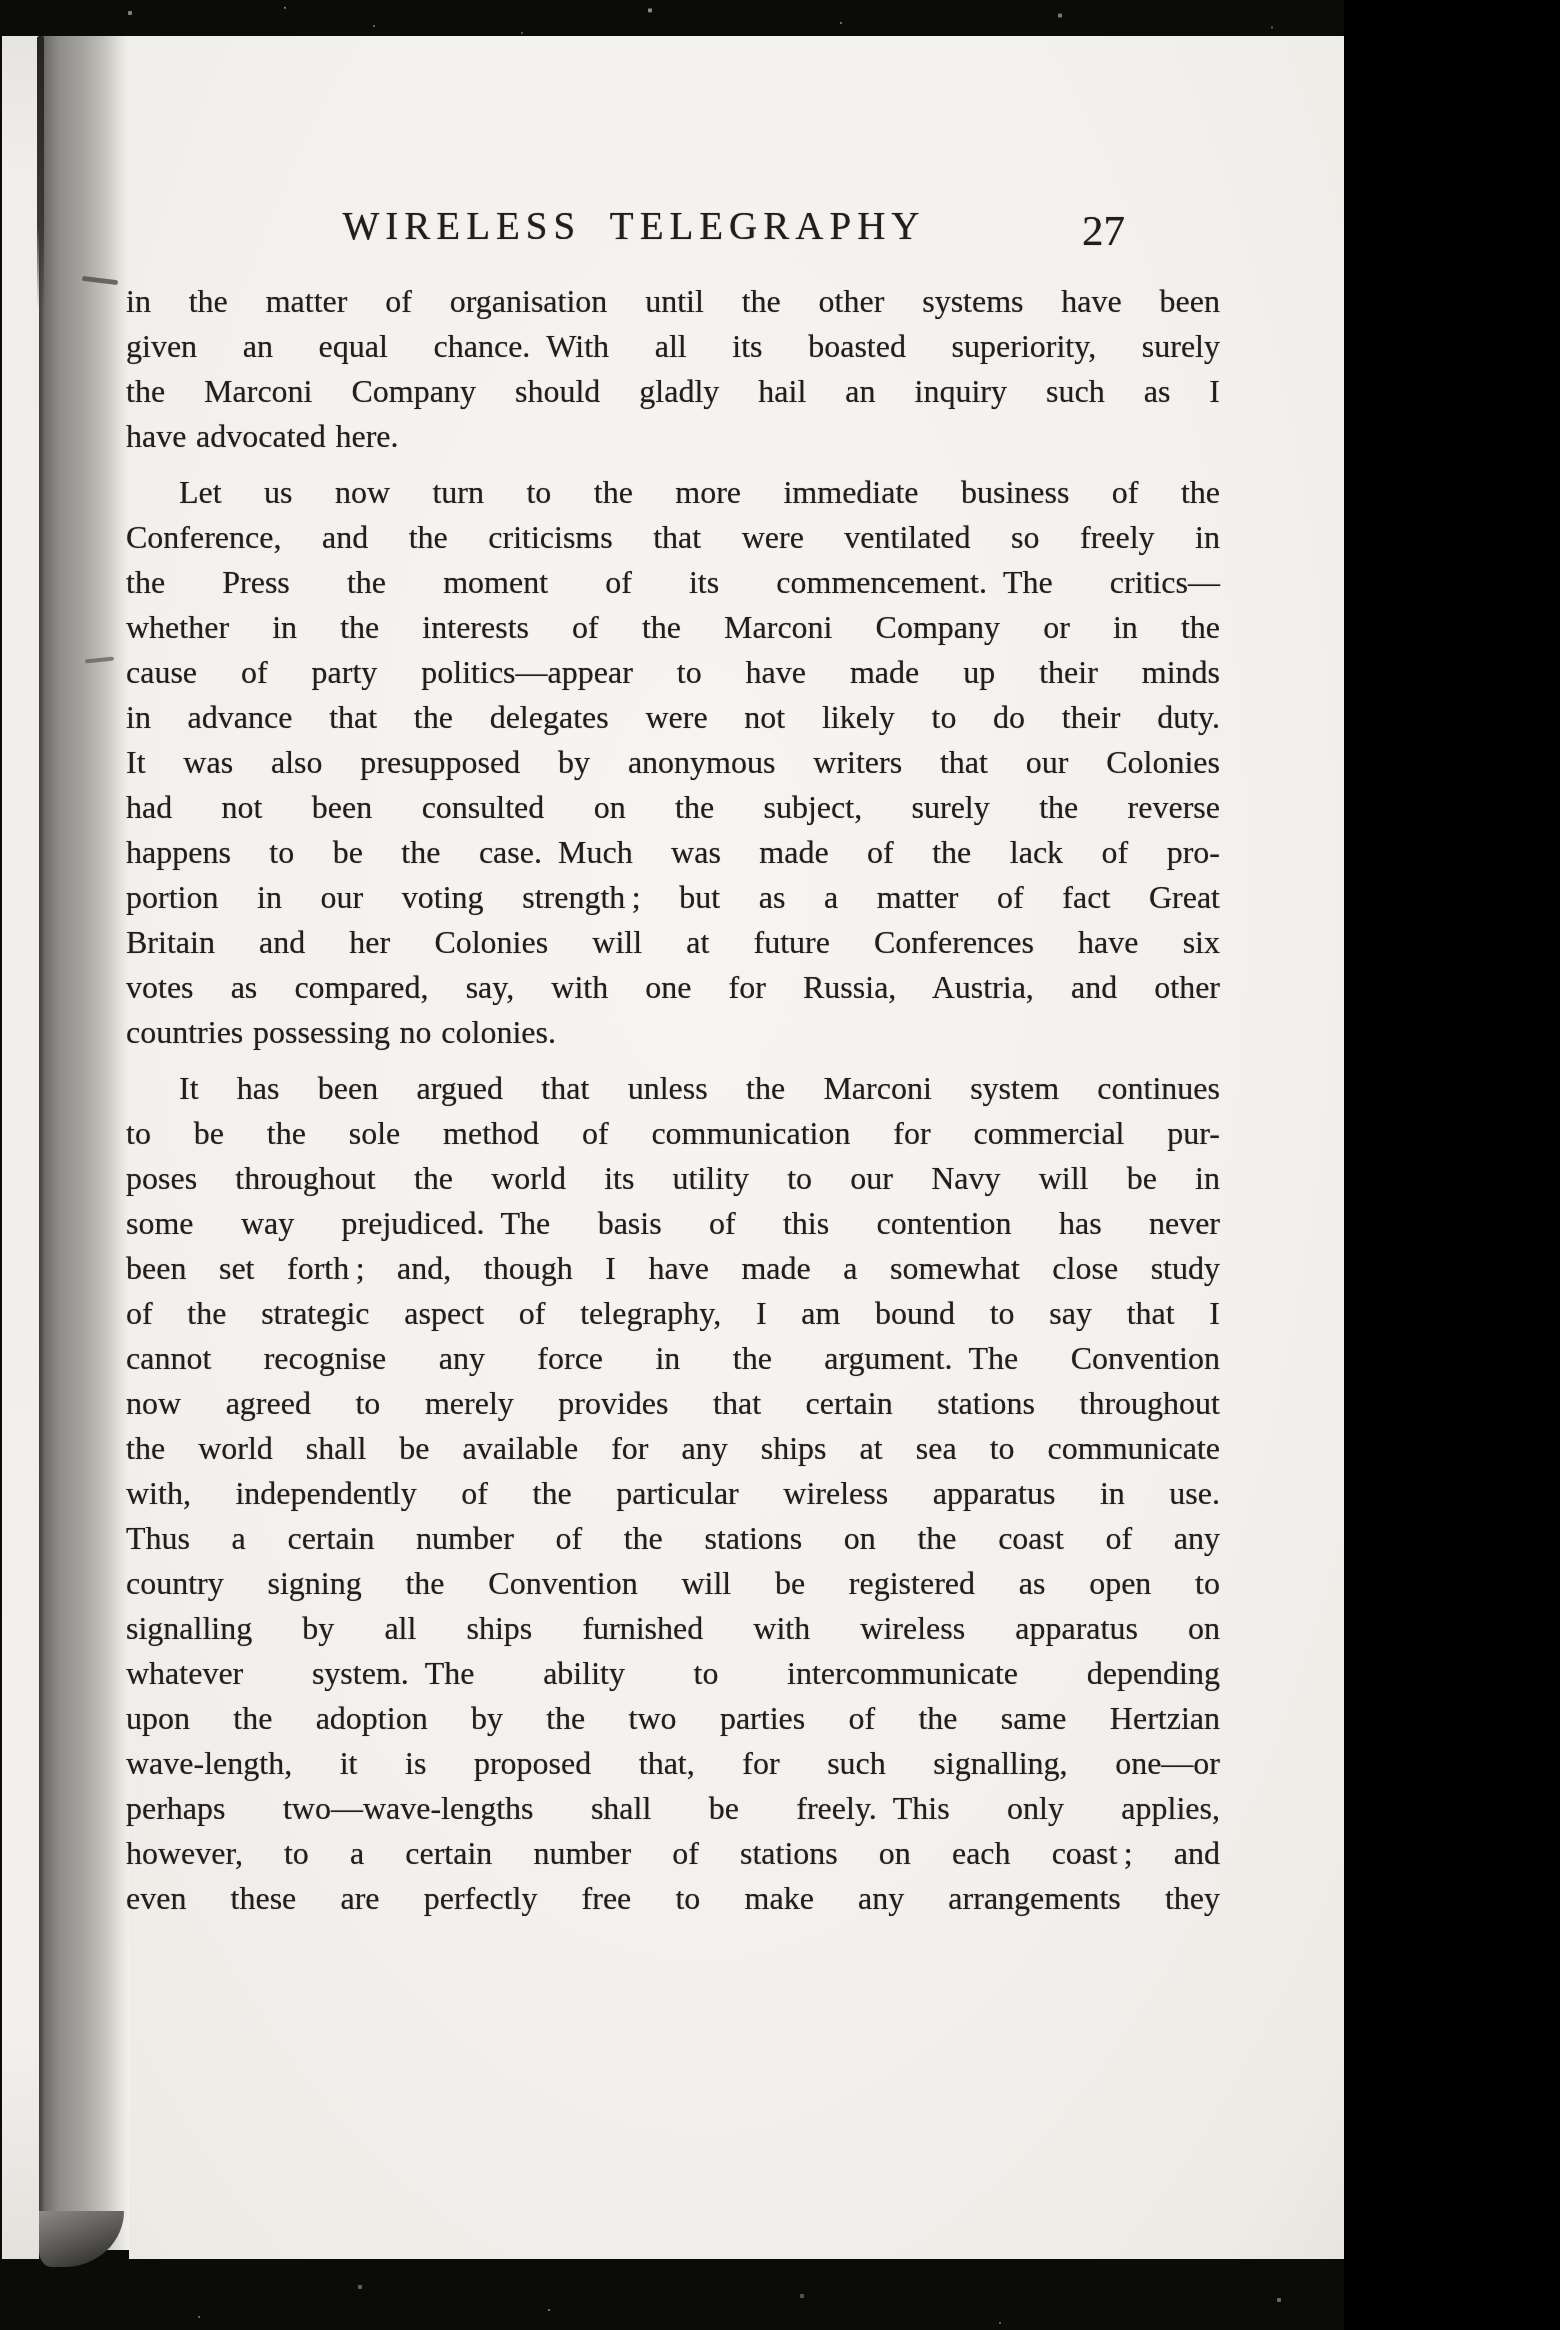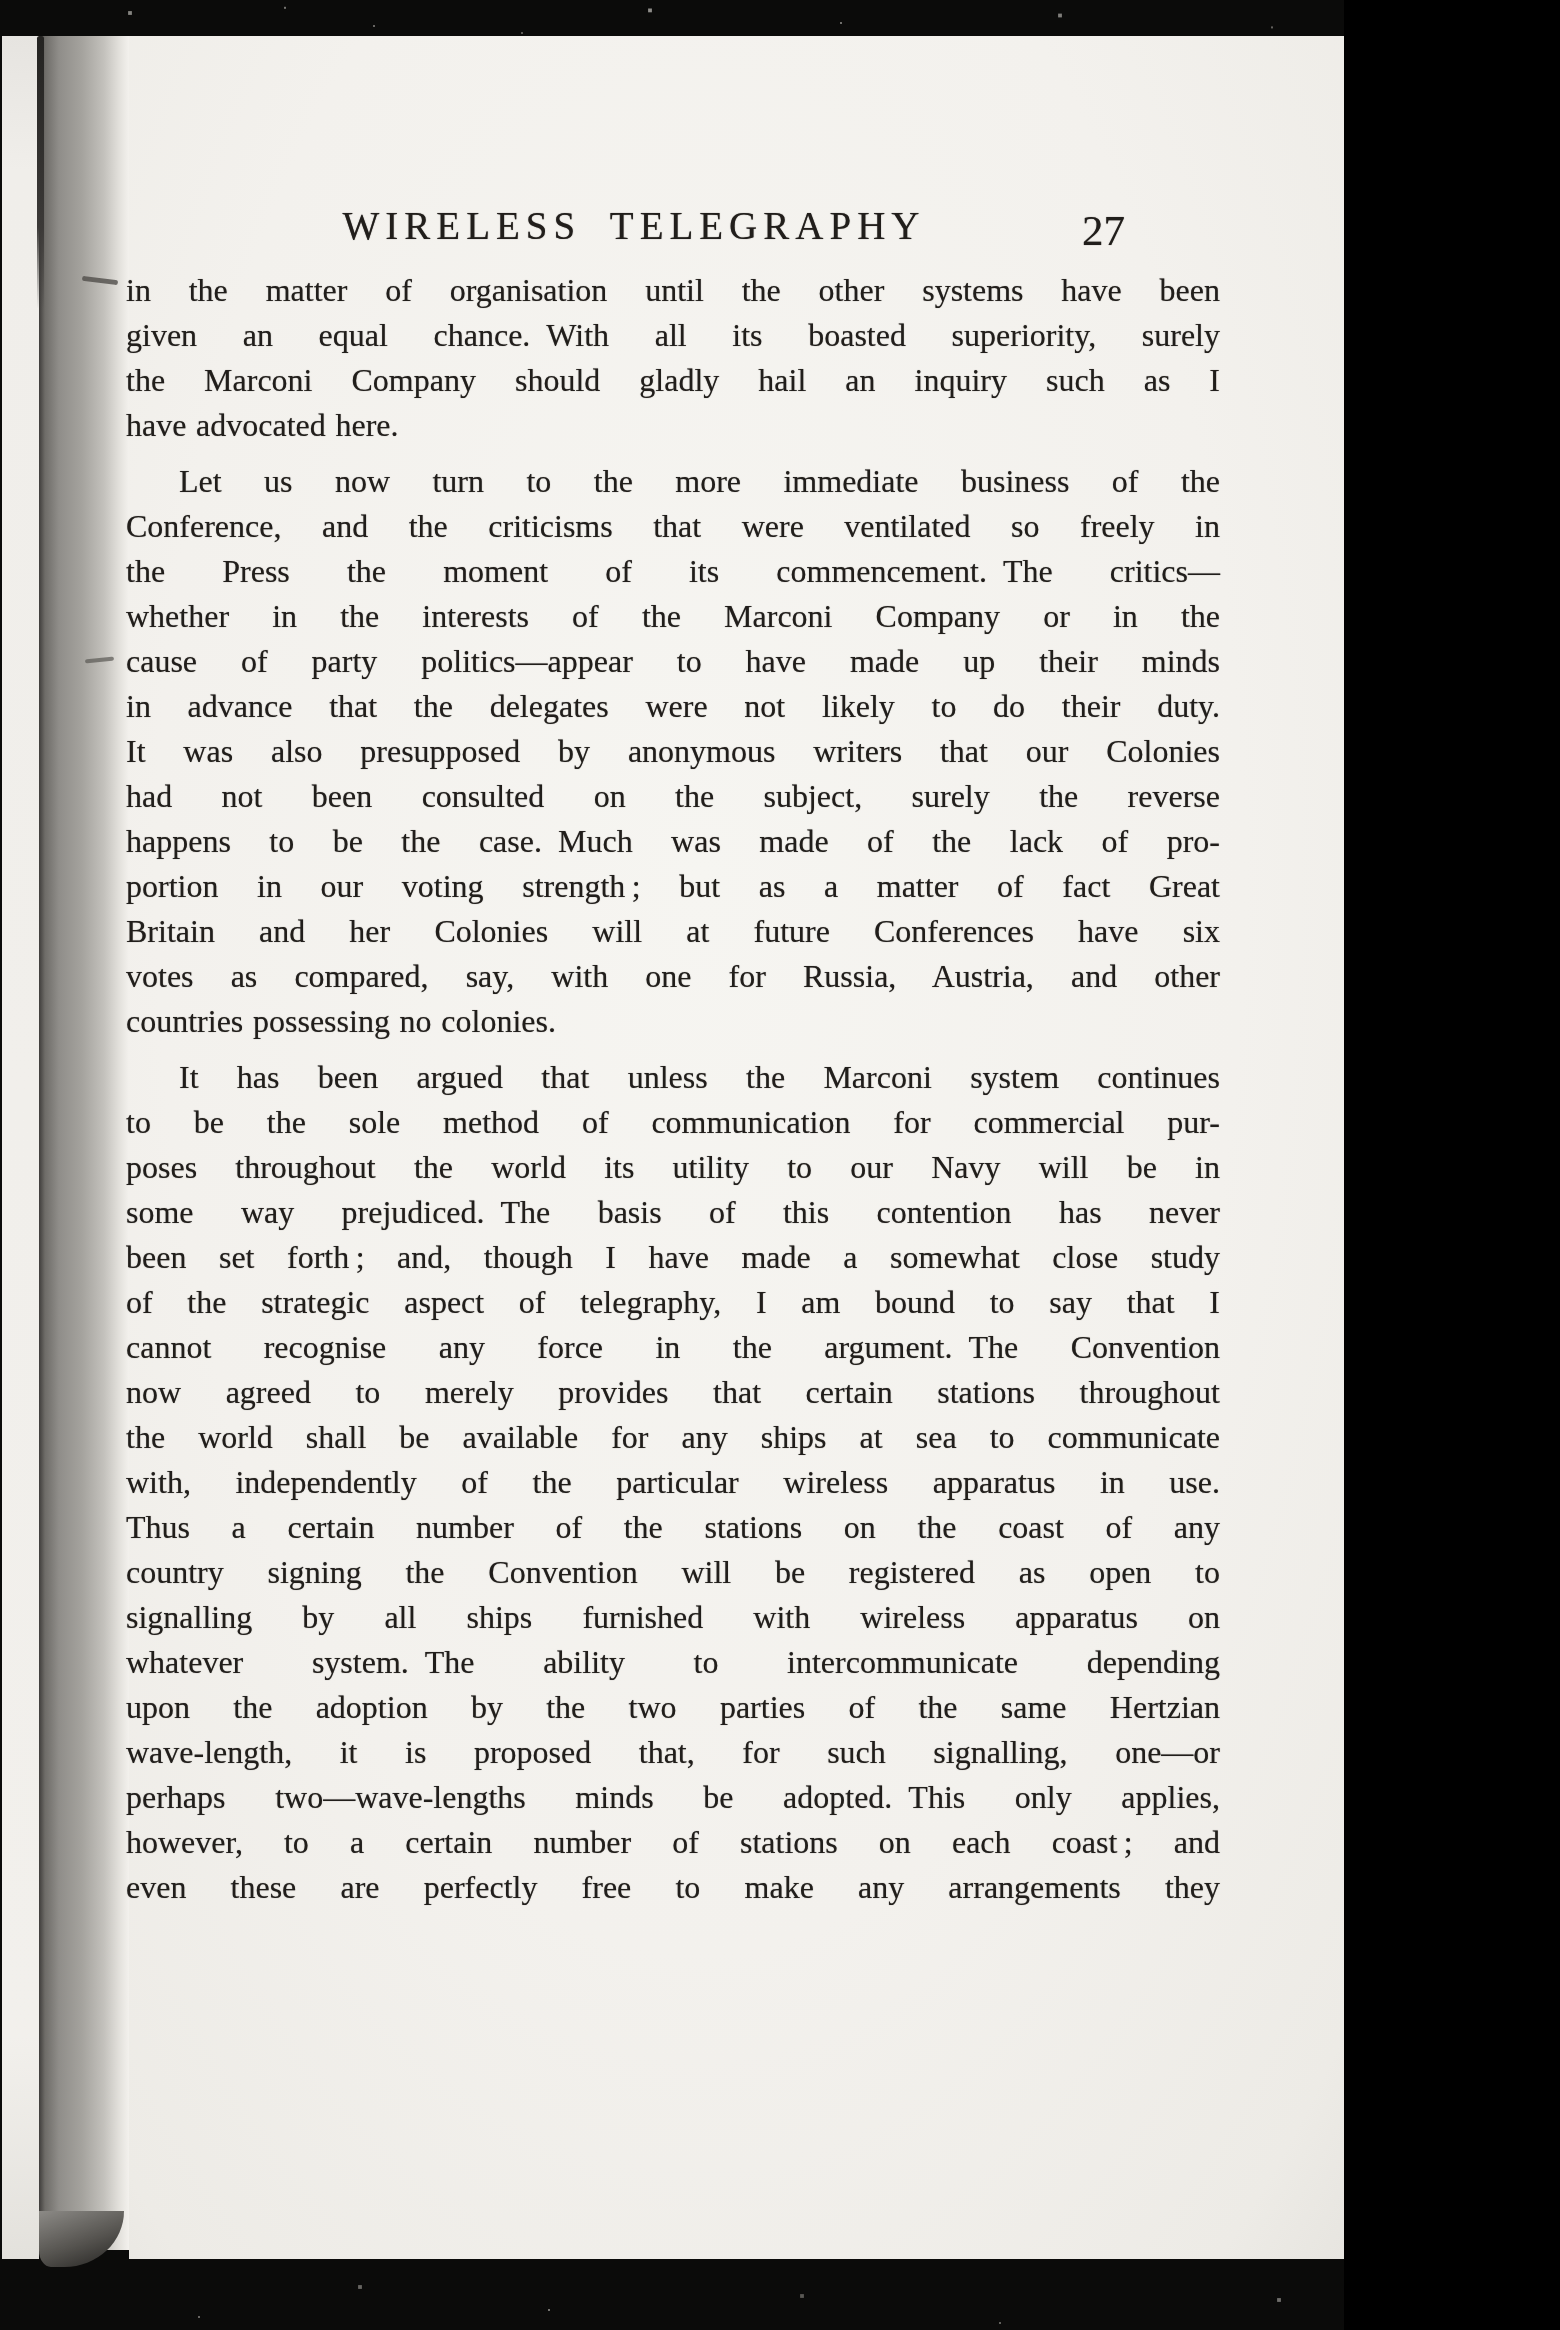--- a/index.html
+++ b/index.html
@@ -95,21 +95,21 @@
     display:block;text-align:center;transform:translateX(-39px);
     font-size:39px;letter-spacing:6px;word-spacing:13.6px;color:var(--ink);
     text-shadow:0 0 0.9px rgba(33,30,27,.75);
   }
   .header .pageno{
     position:absolute;right:95px;top:2.6px;font-size:43px;color:var(--ink);
     text-shadow:0 0 0.9px rgba(33,30,27,.75);
   }
   
   .text-block{
-    position:absolute;left:126px;top:268px;width:1094px;
+    position:absolute;left:126px;top:279px;width:1094px;
     font-size:32px;line-height:45px;color:var(--ink);
     word-spacing:1.7px;
     text-shadow:0 0 0.9px rgba(33,30,27,.6);
   }
   .text-block p{margin:0 0 11px 0;}
   .text-block p:last-child{margin-bottom:8px;}
   .line{display:block;text-align:justify;text-align-last:justify;}
   .line.end{text-align-last:left;}
   p.indent .line:first-child{text-indent:53px;}
 </style>
@@ -179,20 +179,20 @@
         <span class="line">cannot recognise any force in the argument. The Convention</span>
         <span class="line">now agreed to merely provides that certain stations throughout</span>
         <span class="line">the world shall be available for any ships at sea to communicate</span>
         <span class="line">with, independently of the particular wireless apparatus in use.</span>
         <span class="line">Thus a certain number of the stations on the coast of any</span>
         <span class="line">country signing the Convention will be registered as open to</span>
         <span class="line">signalling by all ships furnished with wireless apparatus on</span>
         <span class="line">whatever system. The ability to intercommunicate depending</span>
         <span class="line">upon the adoption by the two parties of the same Hertzian</span>
         <span class="line">wave-length, it is proposed that, for such signalling, one—or</span>
-        <span class="line">perhaps two—wave-lengths minds be adopted. This only applies,</span>
+        <span class="line">perhaps two—wave-lengths shall be freely. This only applies,</span>
         <span class="line">however, to a certain number of stations on each coast ; and</span>
         <span class="line">even these are perfectly free to make any arrangements they</span>
       </p>
     </div>
 
 </div>
 
 
 </body></html>

